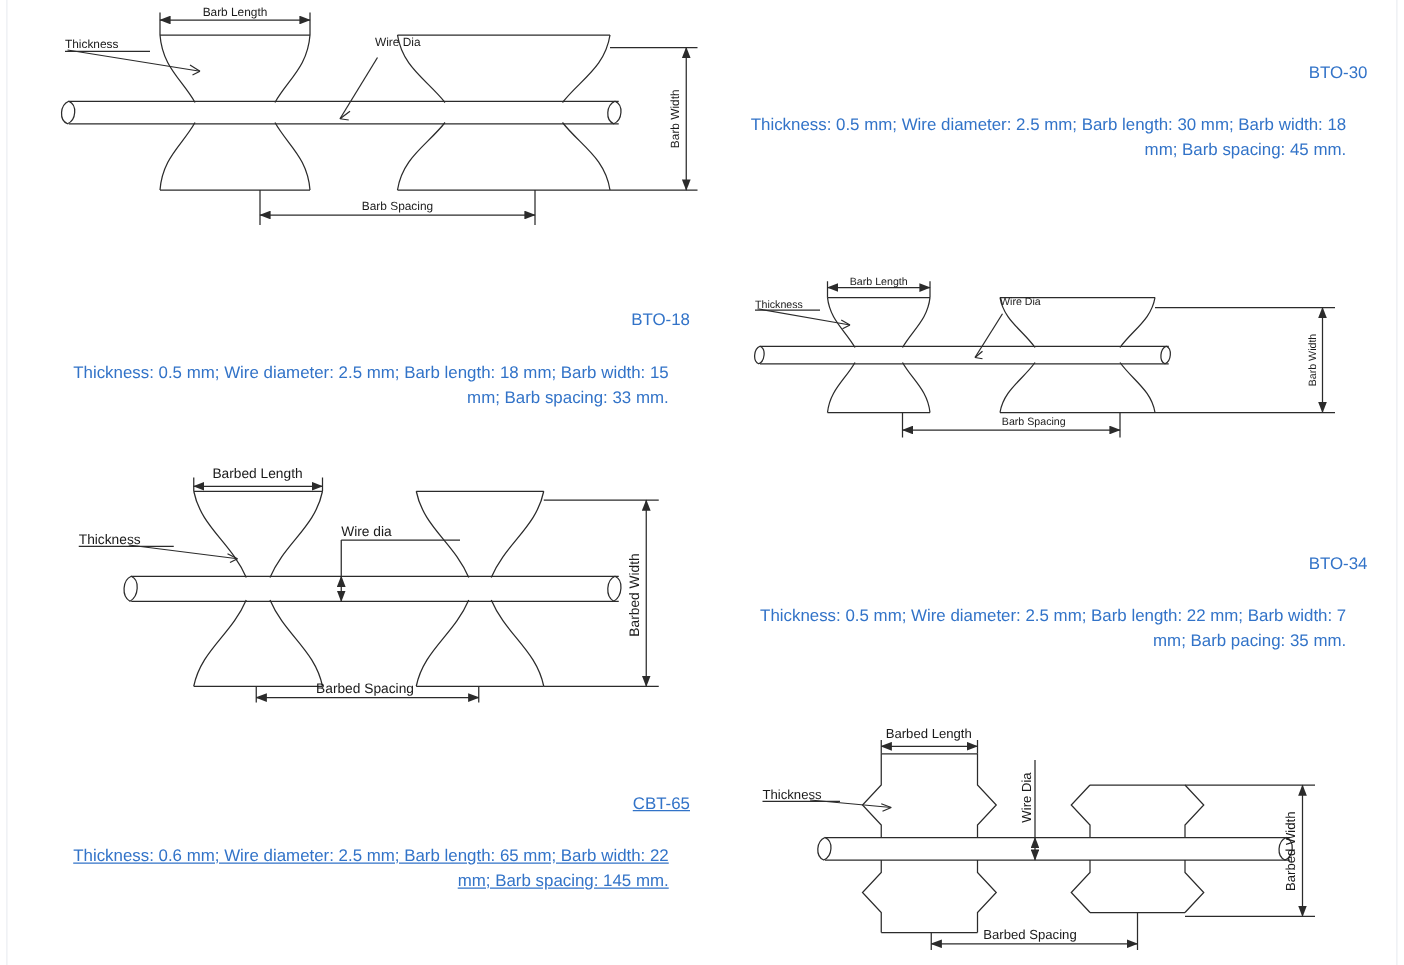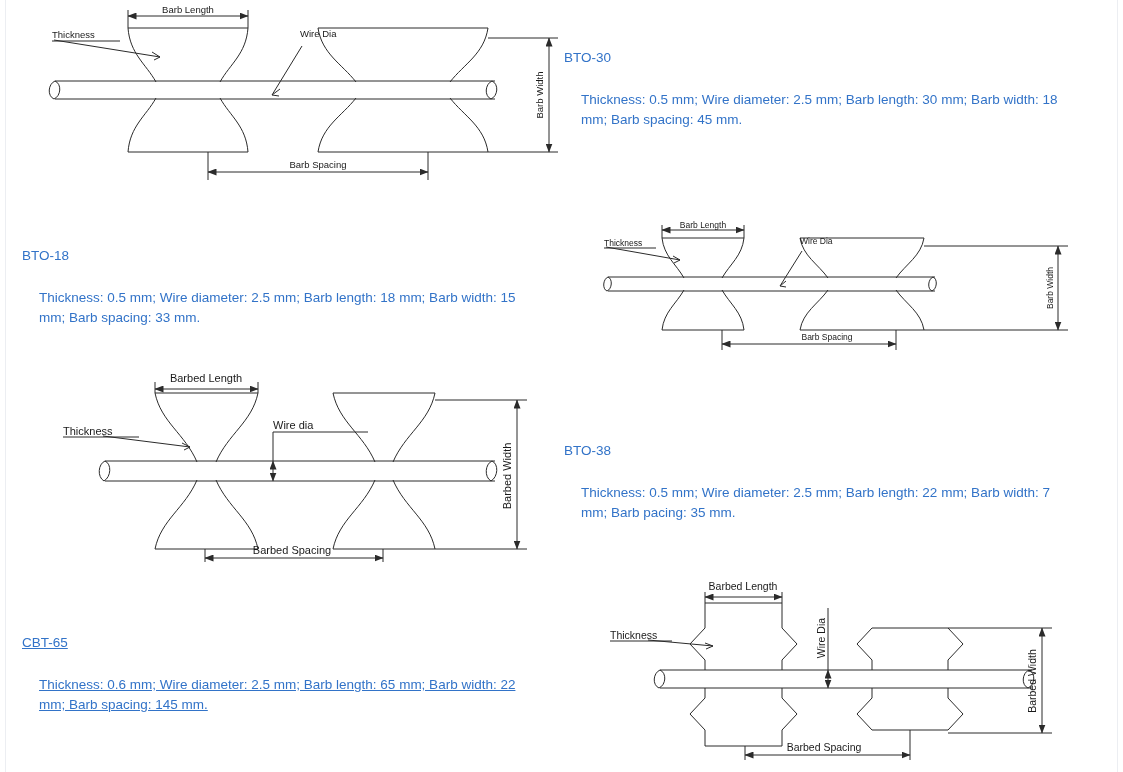--- a/index.html
+++ b/index.html
@@ -31,20 +31,21 @@
     background: #eceef2;
   }
   .page-edge.left  { left: 5px; }
   .page-edge.right { left: 1117px; }
 
   .spec-block {
     position: absolute;
     color: #3273c8;
     font-size: 13.5px;
     line-height: 20px;
+    text-align: right;
   }
   .spec-title {
     margin: 0 0 22px 0;
     font-size: 13.5px;
     font-weight: normal;
     color: #3273c8;
   }
   .spec-body {
     margin: 17px;
     color: #3273c8;
@@ -234,21 +235,21 @@
 
       <text x="161" y="-2" font-size="11" text-anchor="middle">Barbed Length</text>
       <text x="18" y="51" font-size="11">Thickness</text>
       <text x="228" y="45" font-size="11">Wire dia</text>
       <text x="466" y="92" font-size="11" text-anchor="middle" transform="rotate(-90 466 92)">Barbed Width</text>
       <text x="247" y="170" font-size="11" text-anchor="middle">Barbed Spacing</text>
     </svg>
   </div>
 
   <div class="spec-block" style="left:564px; top:441px; width:530px;">
-    <p class="spec-title">BTO-38</p>
+    <p class="spec-title">BTO-34</p>
     <p class="spec-body">Thickness: 0.5 mm; Wire diameter: 2.5 mm; Barb length: 22 mm; Barb width: 7 mm; Barb pacing: 35 mm.</p>
   </div>
 
   <div class="spec-block" style="left:22px; top:633px; width:530px;text-decoration:underline;">
     <p class="spec-title">CBT-65</p>
     <p class="spec-body">Thickness: 0.6 mm; Wire diameter: 2.5 mm; Barb length: 65 mm; Barb width: 22 mm; Barb spacing: 145 mm.</p>
   </div>
 
   <div class="diagram" style="left:600px; top:588px;">
     <svg width="490" height="172" viewBox="0 0 490 172">

